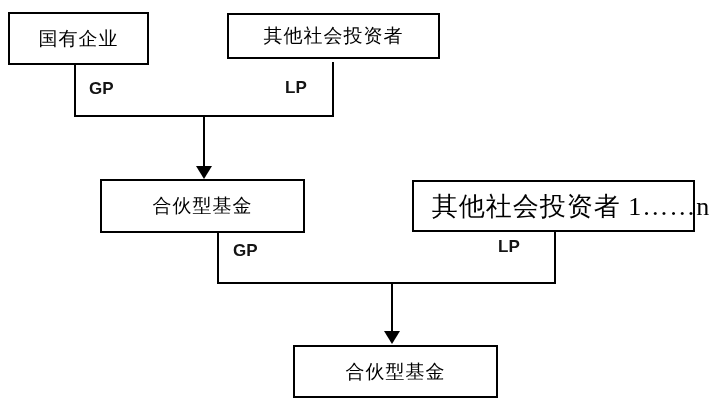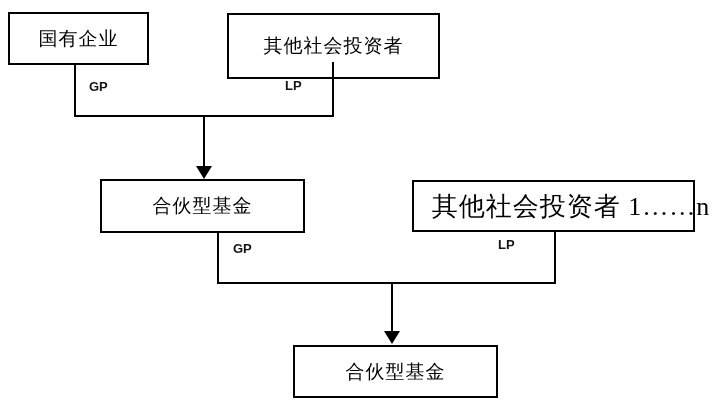--- a/index.html
+++ b/index.html
@@ -22,21 +22,21 @@
     display: flex;
     align-items: center;
     justify-content: center;
     font-family: "Liberation Serif", serif;
     font-size: 19px;
     color: #000;
     letter-spacing: 1px;
     white-space: nowrap;
   }
   .b1 { left: 8px;   top: 12px;  width: 141px; height: 53px; }
-  .b2 { left: 227px; top: 13px;  width: 213px; height: 66px; }
+  .b2 { left: 227px; top: 13px;  width: 213px; height: 46px; }
   .b3 { left: 100px; top: 179px; width: 205px; height: 54px; }
   .b4 { left: 412px; top: 180px; width: 283px; height: 52px; font-size: 26px; padding-left: 35px; }
   .b5 { left: 293px; top: 345px; width: 205px; height: 53px; }
   .ln {
     position: absolute;
     background: #000;
   }
   .v1 { left: 74px;  top: 64px;  width: 2px;   height: 53px; }
   .v2 { left: 332px; top: 62px;  width: 2px;   height: 55px; }
   .h1 { left: 74px;  top: 115px; width: 260px; height: 2px; }
@@ -50,21 +50,21 @@
     width: 0; height: 0;
     border-left: 8px solid transparent;
     border-right: 8px solid transparent;
     border-top: 13px solid #000;
   }
   .a1 { left: 196px; top: 166px; }
   .a2 { left: 384px; top: 331px; }
   .edge-label {
     position: absolute;
     font-family: "Liberation Sans", sans-serif;
-    font-size: 13px;
+    font-size: 17px;
     font-weight: 600;
     color: #141414;
     text-align: center;
   }
   .gp1 { left: 89px;  top: 79px; }
   .lp1 { left: 285px; top: 78px; }
   .gp2 { left: 233px; top: 241px; }
   .lp2 { left: 498px; top: 237px; }
   .watermark {
     position: absolute;

